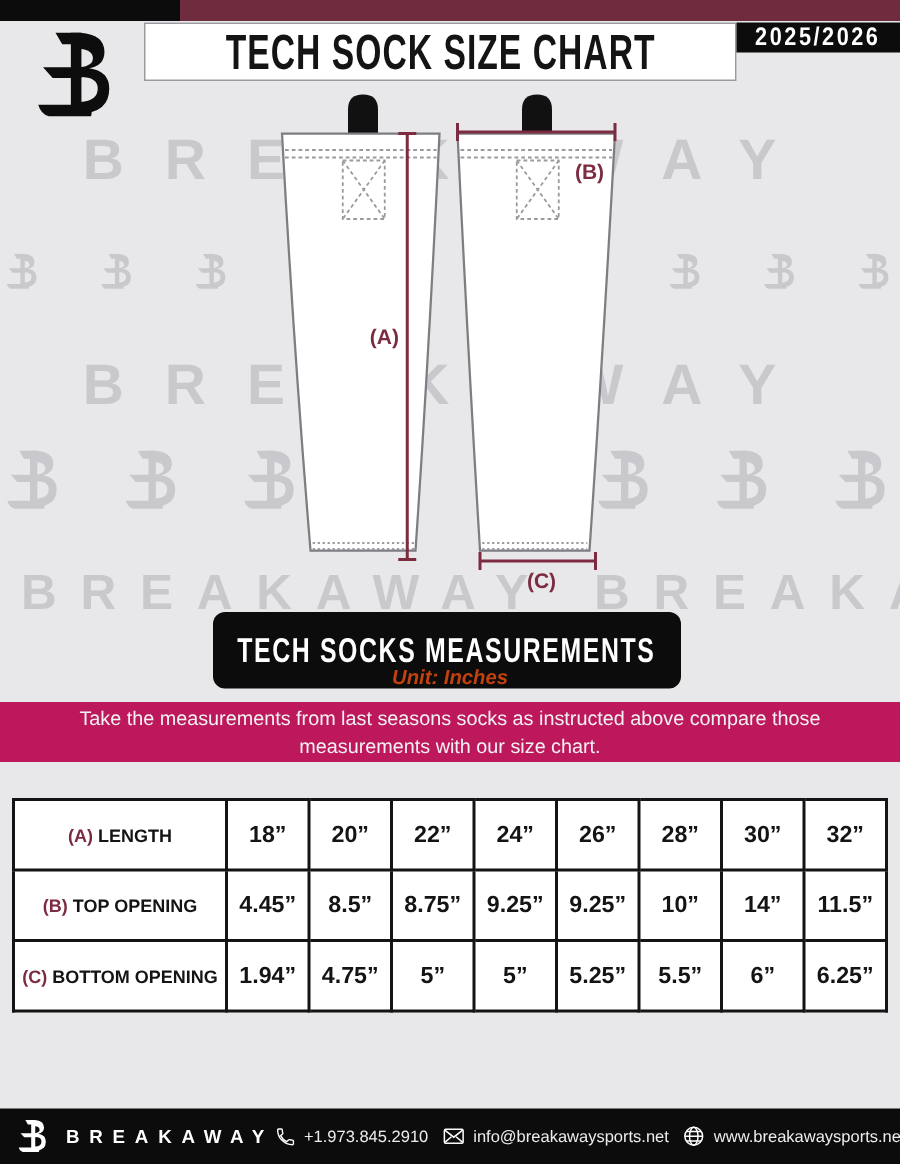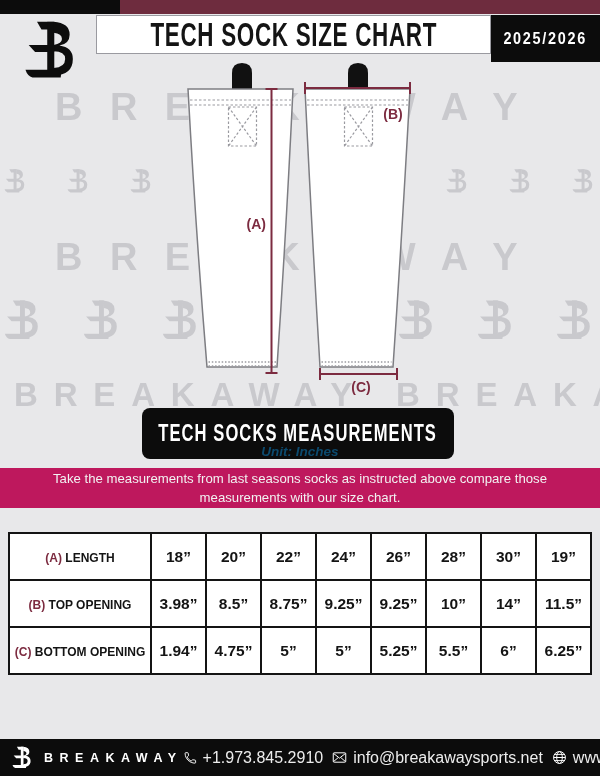--- a/index.html
+++ b/index.html
@@ -10,21 +10,21 @@
   
   .strip-black { position:absolute; left:0; top:0; width:120px; height:14px; background:#0c0c0c; }
   .strip-maroon { position:absolute; left:120px; top:0; width:480px; height:14px; background:#6e2c3e; }
 
   
   .brand-logo { position:absolute; left:24px; top:18px; width:58px; height:64px; }
   .title-bar { position:absolute; left:96px; top:15px; width:395px; height:39px; background:#ffffff;
                border:1.5px solid #9a9aa0; display:flex; align-items:center; justify-content:center; }
   .page-title { font-size:33px; font-weight:800; color:#141414; letter-spacing:1px; white-space:nowrap;
                 display:inline-block; transform:scaleX(.68); }
-  .season-badge { position:absolute; left:491px; top:15px; width:109px; height:47px; background:#0c0c0c;
+  .season-badge { position:absolute; left:491px; top:15px; width:109px; height:20px; background:#0c0c0c;
                   display:flex; align-items:center; justify-content:center; }
   .season-text { color:#fff; font-size:17px; font-weight:800; letter-spacing:2px; white-space:nowrap;
                  display:inline-block; transform:scaleX(.85); }
 
   
   .wm { position:absolute; left:0; width:600px; color:#c9c9cd; text-align:center; white-space:nowrap;
         font-weight:700; user-select:none; }
   .wm-word { top:86px;  font-size:38px; letter-spacing:.72em; }
   .wm-word2 { top:236px; font-size:38px; letter-spacing:.72em; }
   .wm-word3 { top:376px; font-size:33px; letter-spacing:.48em; }
@@ -36,21 +36,21 @@
 
   
   .sock-svg { position:absolute; left:150px; top:55px; width:300px; height:350px; }
 
   
   .measure-banner { position:absolute; left:142px; top:408px; width:312px; height:51px; background:#0c0c0c;
                     border-radius:8px; display:flex; align-items:center; justify-content:center; }
   .measure-banner-text { color:#fff; font-size:23px; font-weight:800; letter-spacing:1.5px; white-space:nowrap;
                          display:inline-block; transform:scaleX(.72); }
   .unit-label { position:absolute; left:0; top:444px; width:600px; text-align:center; font-style:italic;
-                font-size:13.5px; color:#0c4a6e; font-weight:600; }
+                font-size:13.5px; color:#c2410c; font-weight:600; }
 
   
   .instruction-bar { position:absolute; left:0; top:468px; width:600px; height:40px; background:#be185d;
                      display:flex; align-items:center; justify-content:center; }
   .instruction-text { width:545px; color:#f2f2f2; font-size:13.2px; line-height:1.45; text-align:center; }
 
   
   .size-table { position:absolute; left:8px; top:532px; width:584px; border-collapse:collapse; table-layout:fixed; }
   .size-table th, .size-table td { border:2.5px solid #141414; text-align:center; vertical-align:middle; }
   .size-table th { background:#6e2c3e; height:44px; }
@@ -60,21 +60,21 @@
   .row-label { font-size:12px; font-weight:700; color:#141414; white-space:nowrap; }
   .row-prefix { color:#7c2b40; }
 
   
   .footer { position:absolute; left:0; top:739px; width:600px; height:37px; background:#0c0c0c;
             display:flex; align-items:center; padding:0 12px; }
   .footer-brand { display:flex; align-items:center; gap:10px; }
   .footer-brand svg { fill:#ffffff; }
   .footer-brand-text { color:#fff; font-size:12.5px; font-weight:700; letter-spacing:6.5px; }
   .footer-contacts { margin-left:auto; display:flex; align-items:center; gap:9px; }
-  .footer-item { display:flex; align-items:center; gap:6px; color:#ededed; font-size:16px; white-space:nowrap; }
+  .footer-item { display:flex; align-items:center; gap:6px; color:#ededed; font-size:11px; white-space:nowrap; }
   .footer-item svg { stroke:#fff; fill:none; stroke-width:1.6; }
 </style>
 </head>
 <body>
 
 <svg width="0" height="0" style="position:absolute">
   <symbol id="blogo" viewBox="0 0 90 100">
     <polygon points="20,6 46,6 46,18 27,18"></polygon>
     <rect x="36" y="6" width="11" height="84"></rect>
     <path d="M46,6 q25,2 25,20 q0,14 -16,17 q21,3 21,21 q0,25 -30,26 l0,-12 q18,-1 18,-14 q0,-12 -18,-12 l0,-10 q13,-2 13,-9 q0,-9 -13,-10 z"></path>
@@ -234,25 +234,25 @@
     <tbody>
     <tr>
       <td><span class="row-label"><span class="row-prefix">(A)</span> <span>LENGTH</span></span></td>
       <td>18”</td>
       <td>20”</td>
       <td>22”</td>
       <td>24”</td>
       <td>26”</td>
       <td>28”</td>
       <td>30”</td>
-      <td>19”</td>
+      <td>32”</td>
     </tr>
     <tr>
       <td><span class="row-label"><span class="row-prefix">(B)</span> <span>TOP OPENING</span></span></td>
-      <td>3.98”</td>
+      <td>4.45”</td>
       <td>8.5”</td>
       <td>8.75”</td>
       <td>9.25”</td>
       <td>9.25”</td>
       <td>10”</td>
       <td>14”</td>
       <td>11.5”</td>
     </tr>
     <tr>
       <td><span class="row-label"><span class="row-prefix">(C)</span> <span>BOTTOM OPENING</span></span></td>

